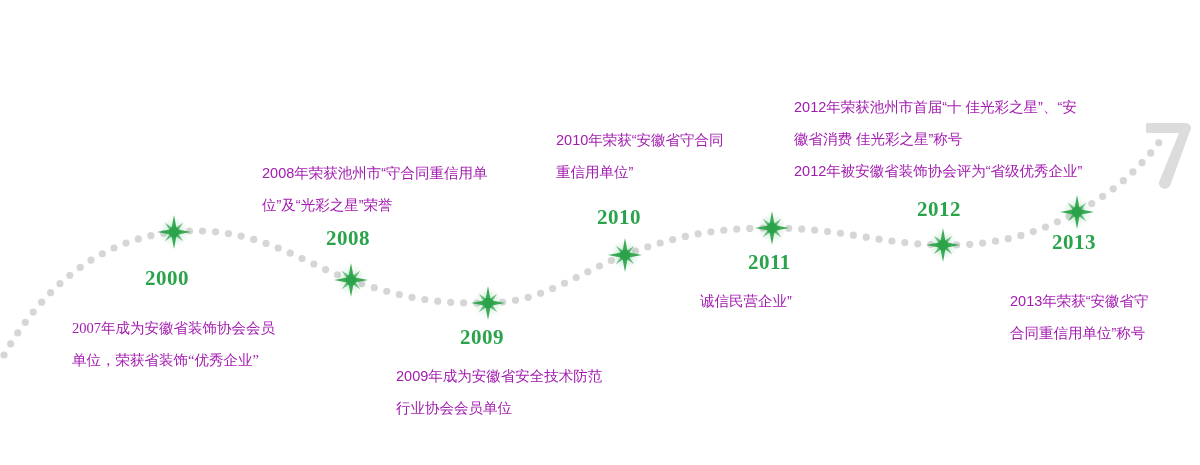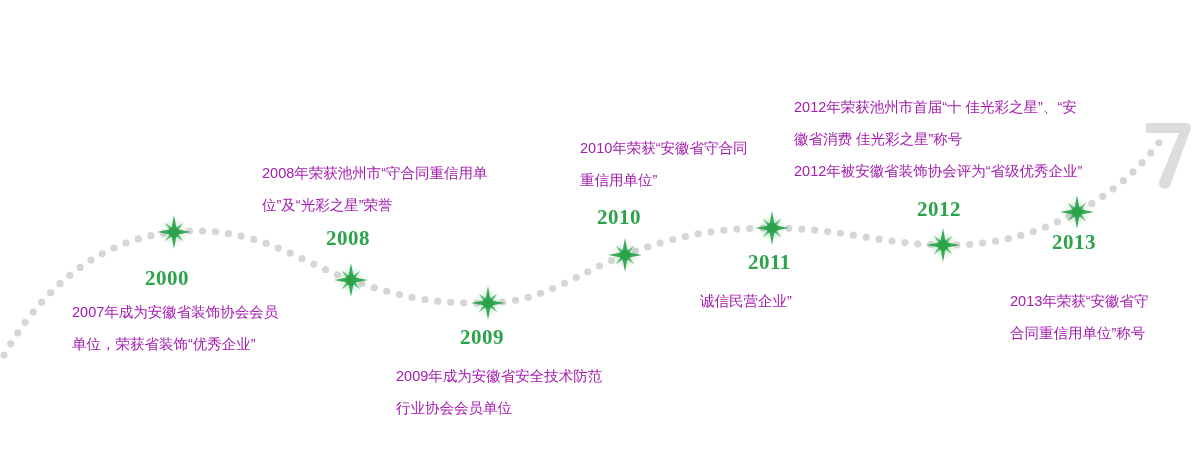--- a/index.html
+++ b/index.html
@@ -260,39 +260,39 @@
       </g>
   </svg>
 
   <svg class="corner-deco" viewBox="0 0 46 72" xmlns="http://www.w3.org/2000/svg">
     <path d="M2 5 h38 a5 5 0 0 1 4 8 L24 68 a6 6 0 0 1 -11 -4 L33 15 H2 a5 5 0 0 1 0 -10 z" fill="#dcdcdc"></path>
   </svg>
 
   <div id="labels-layer">
       <div class="marker-hit" style="left: 157px; top: 215px;"></div>
       <div class="year-label" style="left: 145px; top: 268px;">2000</div>
-      <div class="desc" style="left: 72px; top: 296px;">
+      <div class="desc" style="left: 72px; top: 312px; font-family: Liberation Serif, serif;">
         <span class="line">2007年成为安徽省装饰协会会员</span>
         <span class="line">单位，荣获省装饰“优秀企业”</span>
       </div>
       <div class="marker-hit" style="left: 334px; top: 263px;"></div>
       <div class="year-label" style="left: 326px; top: 228px;">2008</div>
       <div class="desc" style="left: 262px; top: 157px;">
         <span class="line">2008年荣获池州市“守合同重信用单</span>
         <span class="line">位”及“光彩之星”荣誉</span>
       </div>
       <div class="marker-hit" style="left: 471px; top: 286px;"></div>
       <div class="year-label" style="left: 460px; top: 327px;">2009</div>
       <div class="desc" style="left: 396px; top: 360px;">
         <span class="line">2009年成为安徽省安全技术防范</span>
         <span class="line">行业协会会员单位</span>
       </div>
       <div class="marker-hit" style="left: 608px; top: 238px;"></div>
       <div class="year-label" style="left: 597px; top: 207px;">2010</div>
-      <div class="desc" style="left: 556px; top: 132px; margin-left: 24px;">
+      <div class="desc" style="left: 556px; top: 124px;">
         <span class="line">2010年荣获“安徽省守合同</span>
         <span class="line">重信用单位”</span>
       </div>
       <div class="marker-hit" style="left: 755px; top: 211px;"></div>
       <div class="year-label" style="left: 748px; top: 252px;">2011</div>
       <div class="desc" style="left: 700px; top: 285px;">
         <span class="line">诚信民营企业”</span>
       </div>
       <div class="marker-hit" style="left: 926px; top: 228px;"></div>
       <div class="year-label" style="left: 917px; top: 199px;">2012</div>

